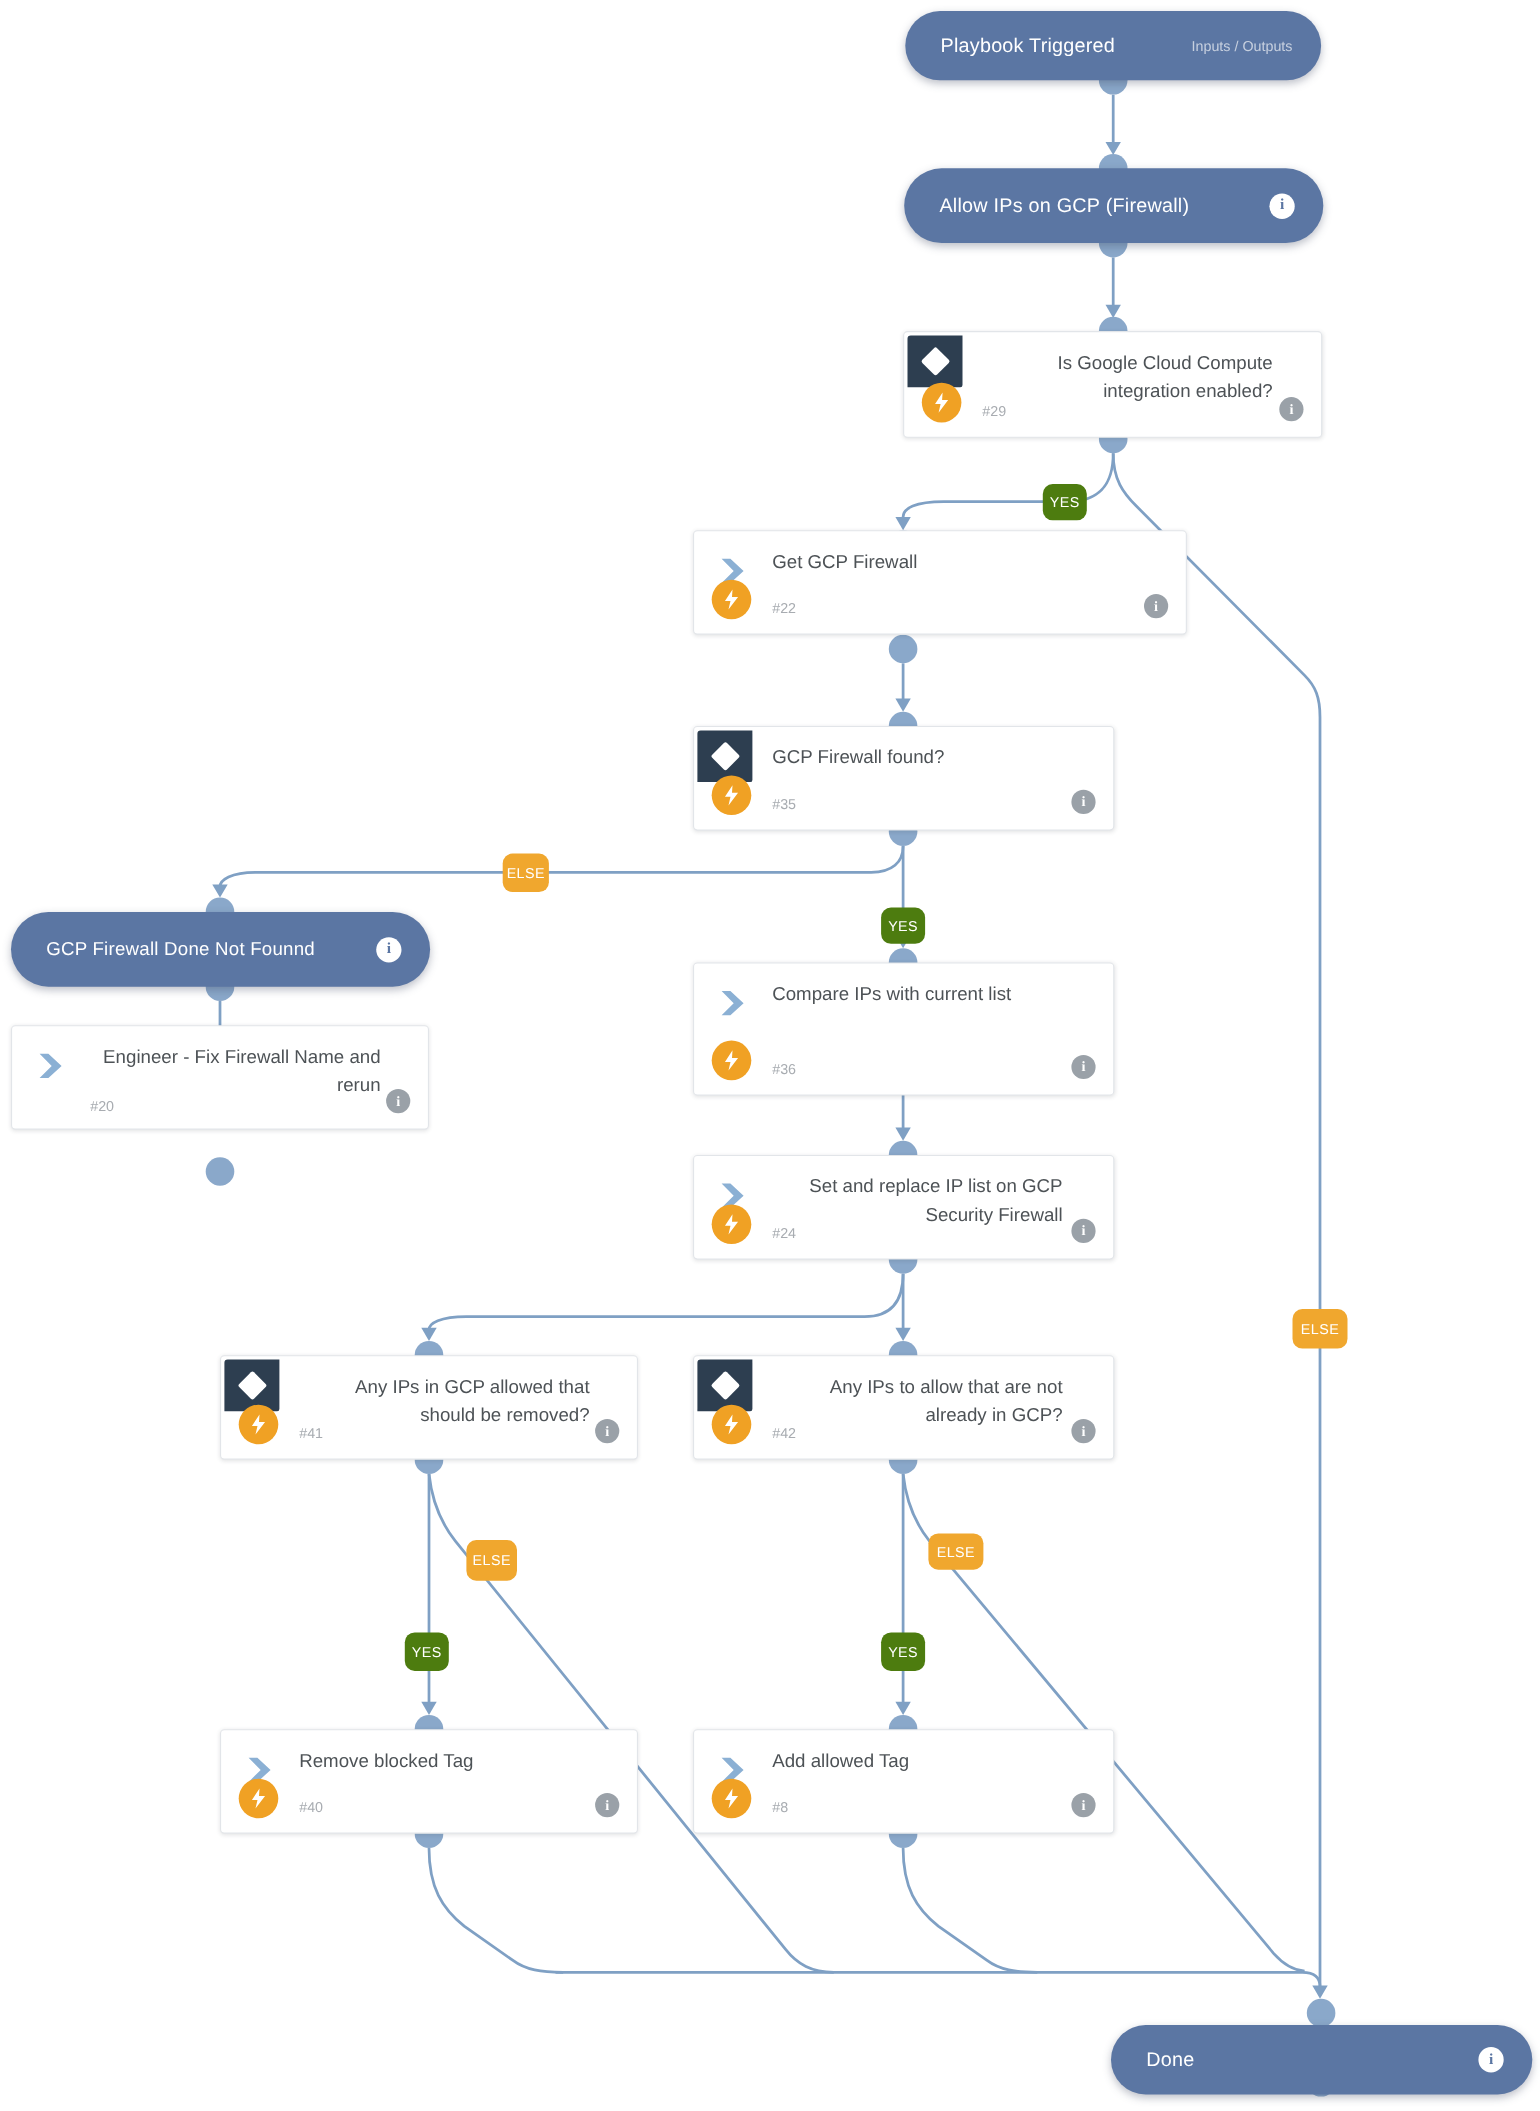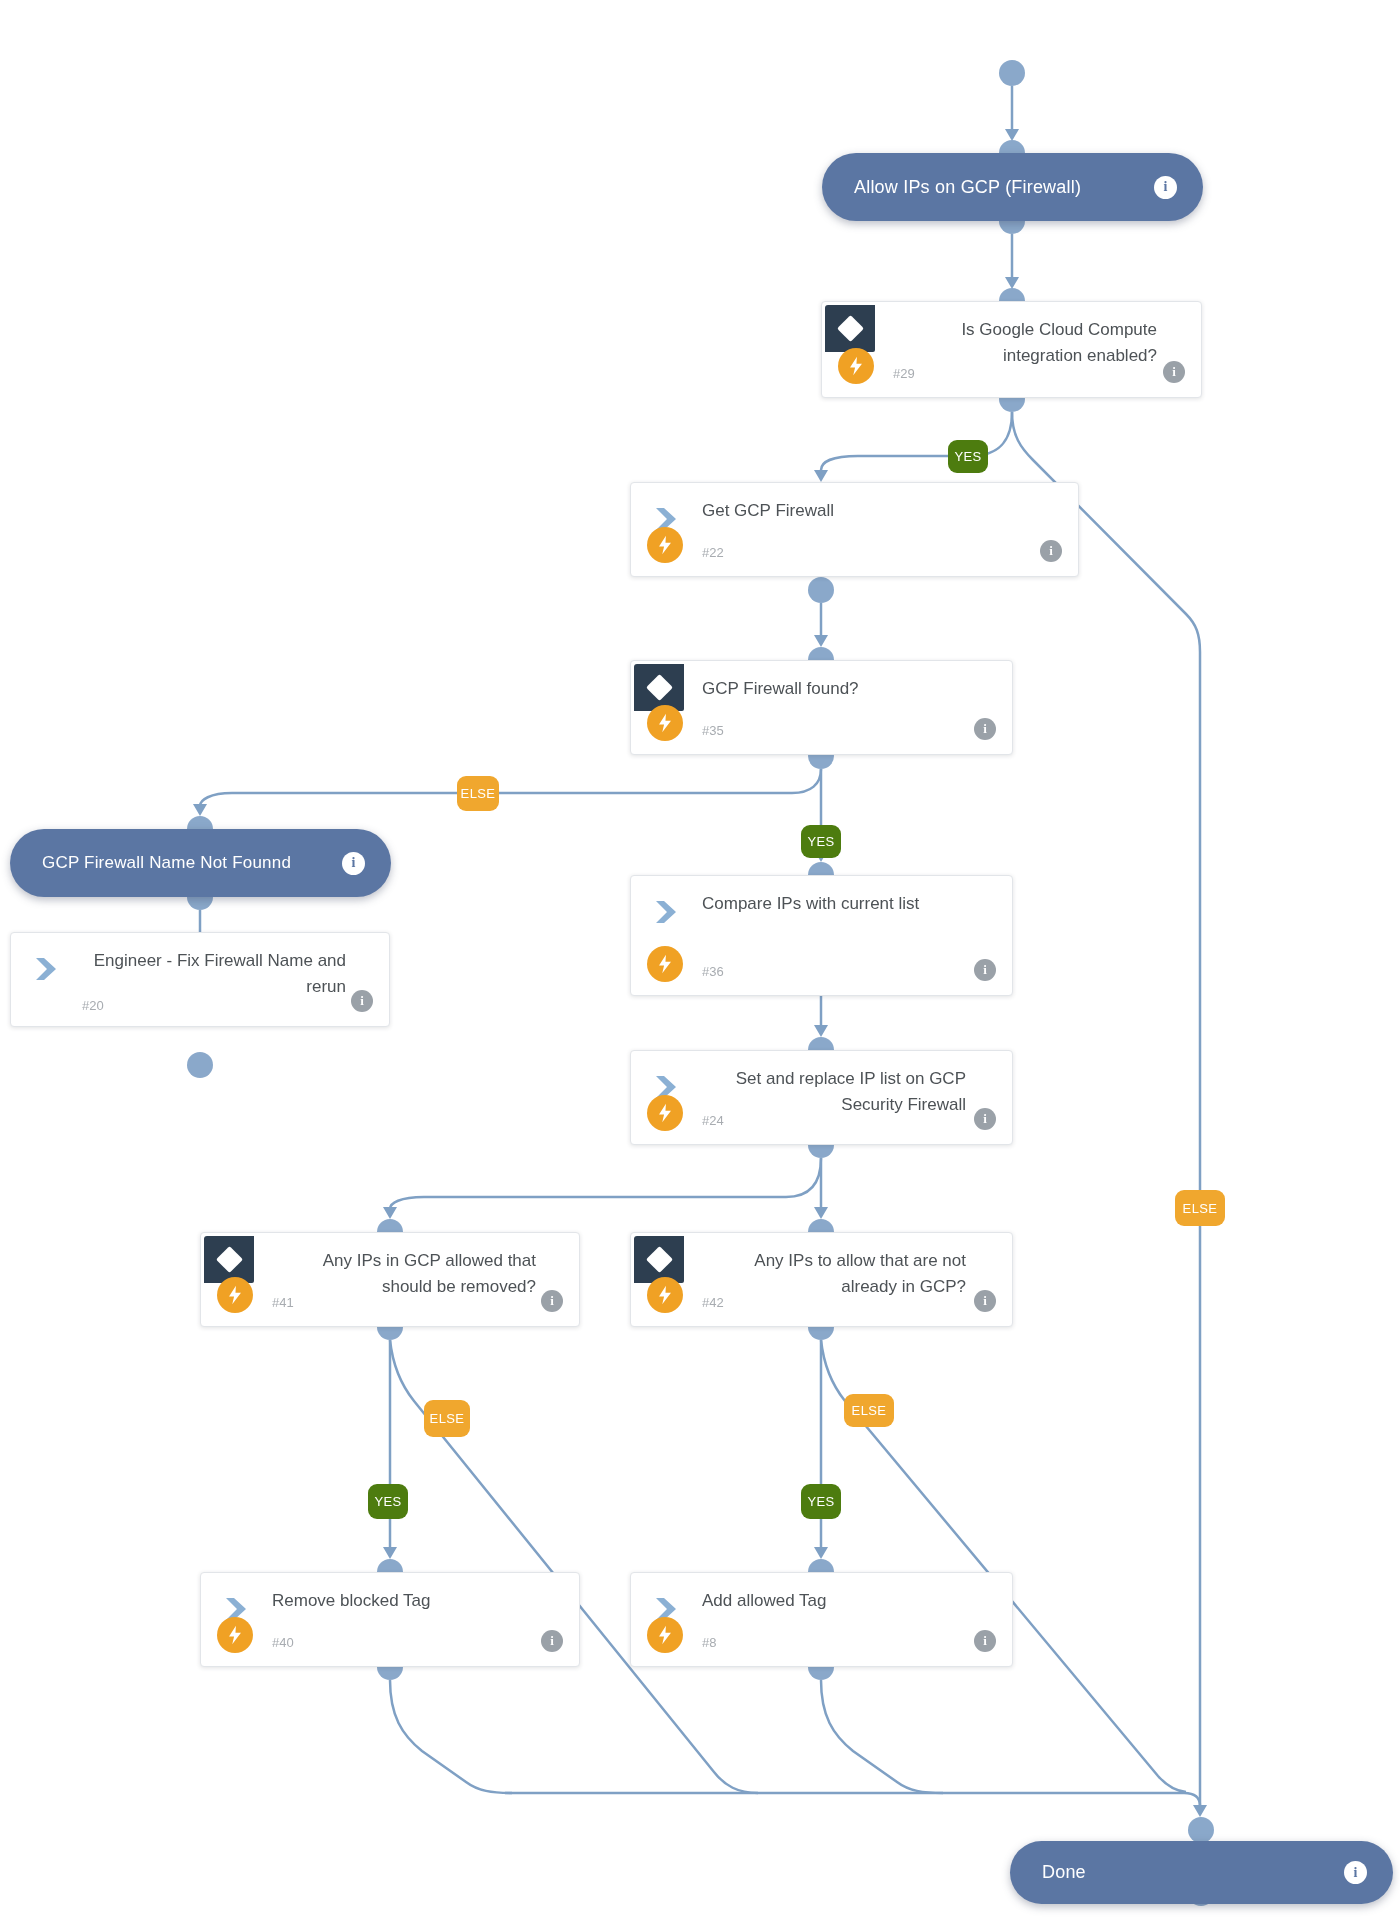--- a/index.html
+++ b/index.html
@@ -126,28 +126,32 @@
         <circle cx="821" cy="1327" r="13"></circle>
       <circle cx="390" cy="1572" r="13"></circle>
         <circle cx="390" cy="1667" r="13"></circle>
       <circle cx="821" cy="1572" r="13"></circle>
         <circle cx="821" cy="1667" r="13"></circle>
       <circle cx="1201" cy="1830" r="13"></circle>
         <circle cx="1201" cy="1893" r="13"></circle>
     </g>
   </svg>
 
+  <div class="pill" style="left:823px;top:10px;width:378px;height:63px;">
+    <span class="ptitle">Playbook Triggered</span>
+    <span class="pright">Inputs / Outputs</span>
+  </div>
 
   <div class="pill" style="left:822px;top:153px;width:381px;height:68px;">
     <span class="ptitle">Allow IPs on GCP (Firewall)</span>
     <span class="pill-info">i</span>
   </div>
 
   <div class="pill" style="left:10px;top:829px;width:381px;height:68px;">
-    <span class="ptitle" style="font-size:17px;">GCP Firewall Name Not Founnd</span>
+    <span class="ptitle" style="font-size:17px;">GCP Firewall Done Not Founnd</span>
     <span class="pill-info">i</span>
   </div>
 
   <div class="pill" style="left:1010px;top:1830px;width:383px;height:63px;margin-top:11px;">
     <span class="ptitle">Done</span>
     <span class="pill-info">i</span>
   </div>
 
   <div class="node" style="left:821px;top:301px;width:381px;height:97px;">
     <div class="cond-badge">

